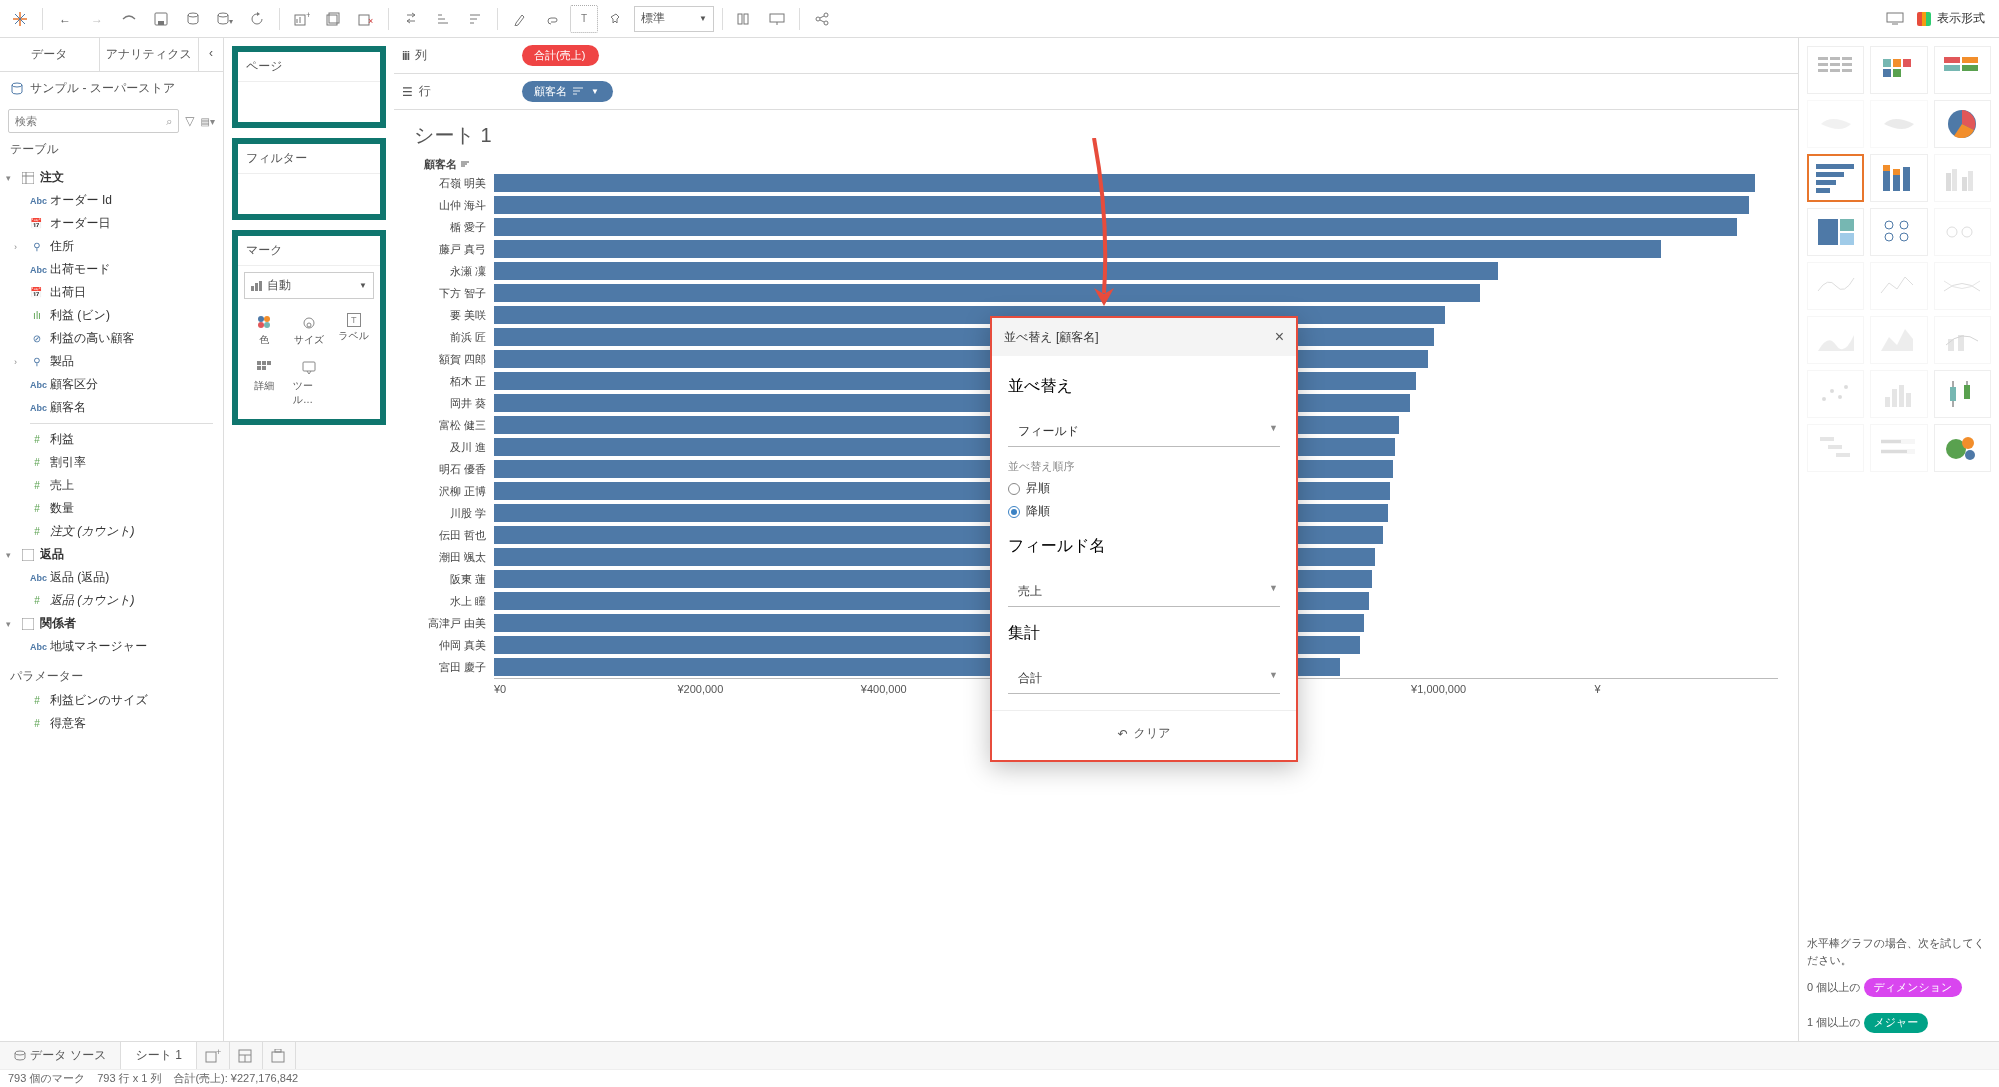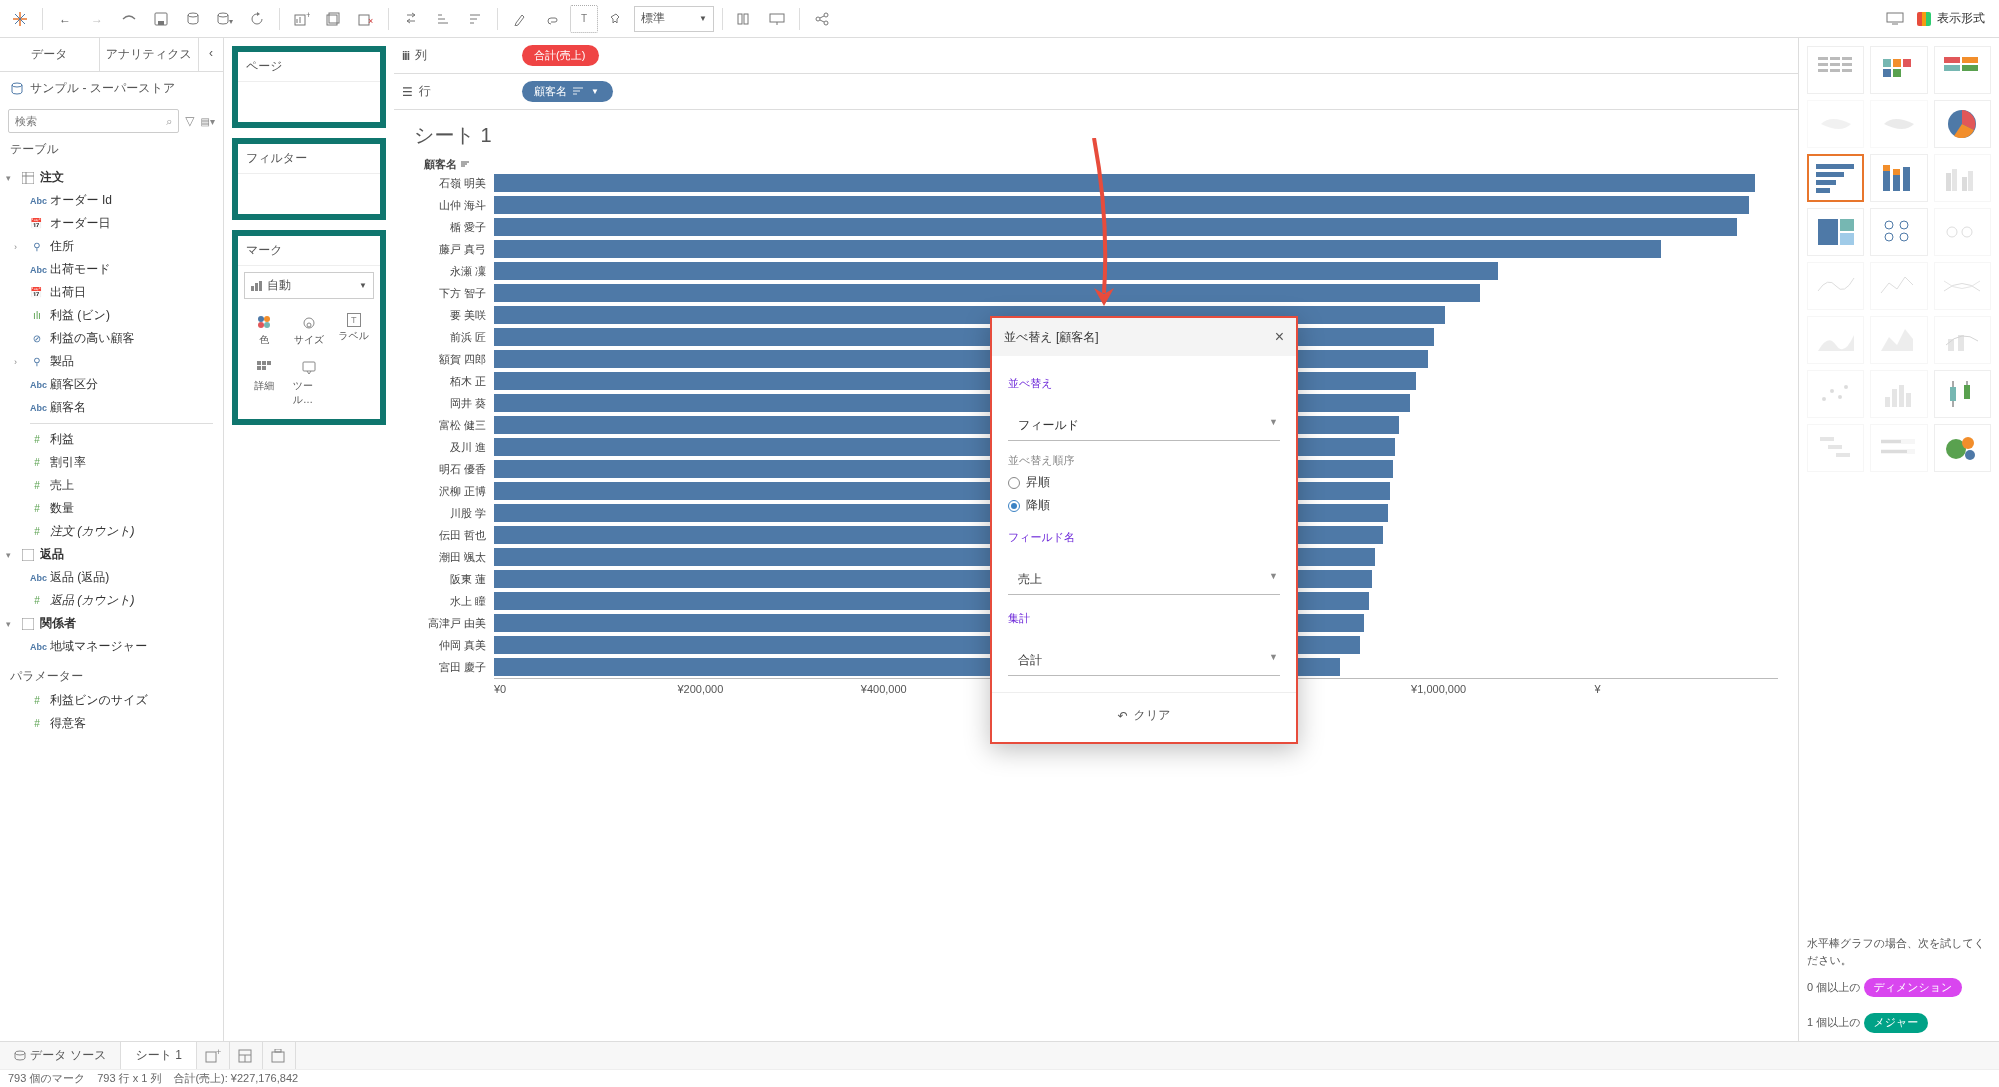--- a/index.html
+++ b/index.html
@@ -68,21 +68,21 @@
 .x-axis { display: flex; margin-left: 80px; border-top: 1px solid #bbb; padding-top: 4px; }
 .x-tick { flex: 1; font-size: 11px; color: #555; }
 .x-title { text-align: center; margin-top: 6px; margin-left: 80px; font-size: 12px; color: #555; }
 
 
 .sort-dialog-wrap { position: absolute; left: 596px; top: 278px; z-index: 20; }
 .sort-dialog { width: 308px; background: #fff; border: 2px solid #e74c3c; box-shadow: 0 6px 24px rgba(0,0,0,.25); }
 .sort-dlg-header { display: flex; align-items: center; padding: 10px 12px; background: #f4f4f4; }
 .sort-dlg-close { margin-left: auto; font-size: 16px; color: #555; }
 .sort-dlg-body { padding: 12px 16px 16px; }
-.sort-section-label { font-size: 11px; color: #6d28d9; margin-top: 8px; }
+.sort-section-label { font-size: 16px; color: #000000; margin-top: 8px; }
 .sort-subtle { font-size: 11px; color: #888; margin-top: 12px; }
 .sort-select { border-bottom: 1px solid #bbb; padding: 6px 2px; margin-top: 20px; display: flex; color: #333; }
 .sort-select .caret { margin-left: auto; font-size: 9px; color: #888; }
 .radio-row { display: flex; align-items: center; gap: 6px; margin-top: 6px; }
 .radio { width: 12px; height: 12px; border: 1px solid #888; border-radius: 50%; display: inline-flex; align-items: center; justify-content: center; }
 .radio.sel { border-color: #3b82c4; background: #fff; }
 .radio.sel::after { content: ""; width: 6px; height: 6px; background: #3b82c4; border-radius: 50%; }
 .sort-clear-row { display: flex; align-items: center; justify-content: center; gap: 6px; padding: 14px 0 18px; color: #555; border-top: 1px solid #eee; margin-top: 0; }
 
 

